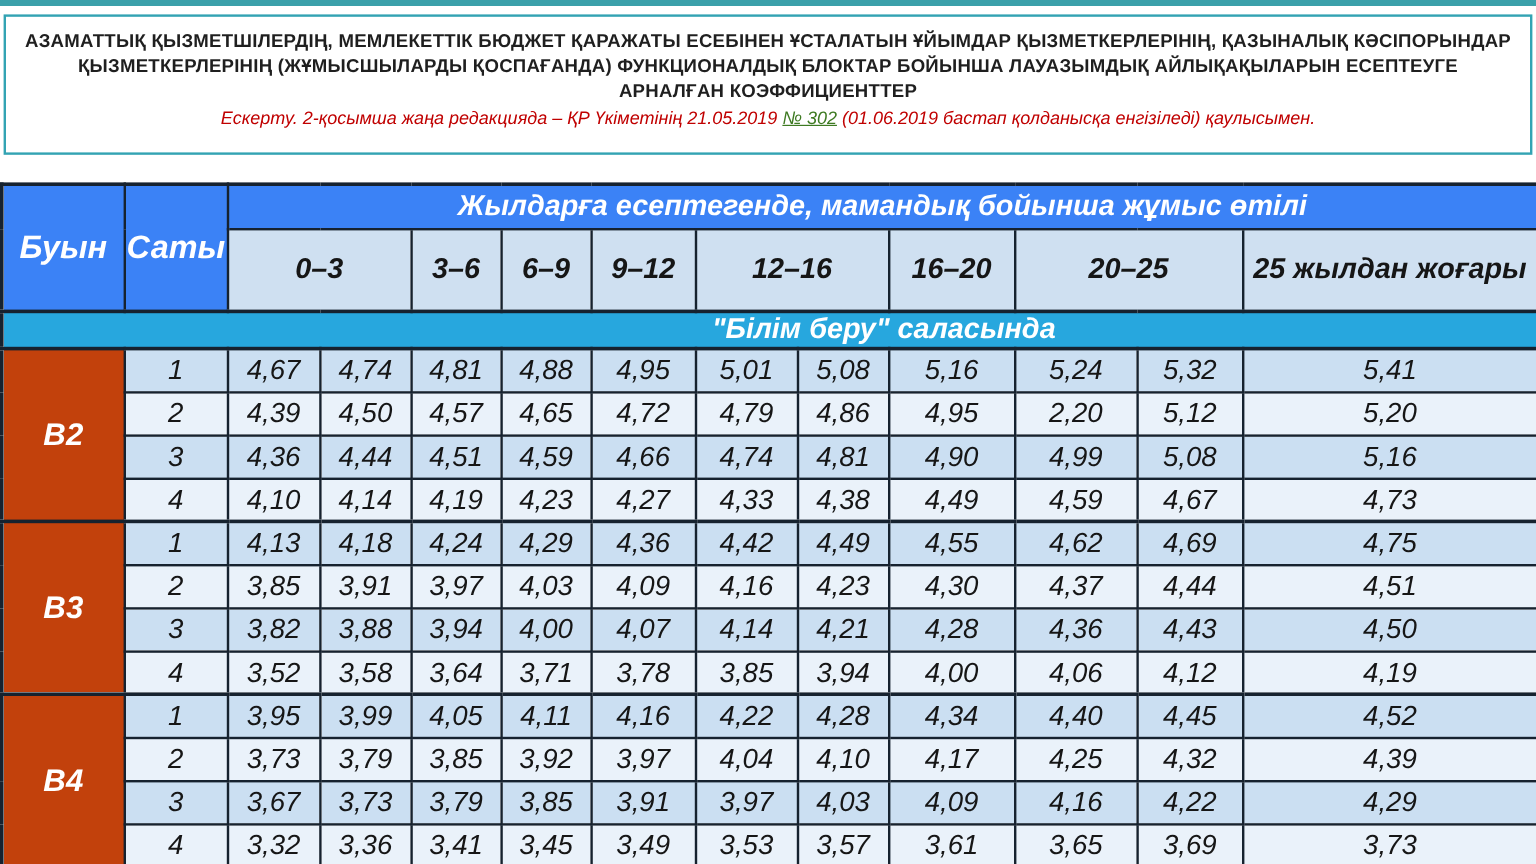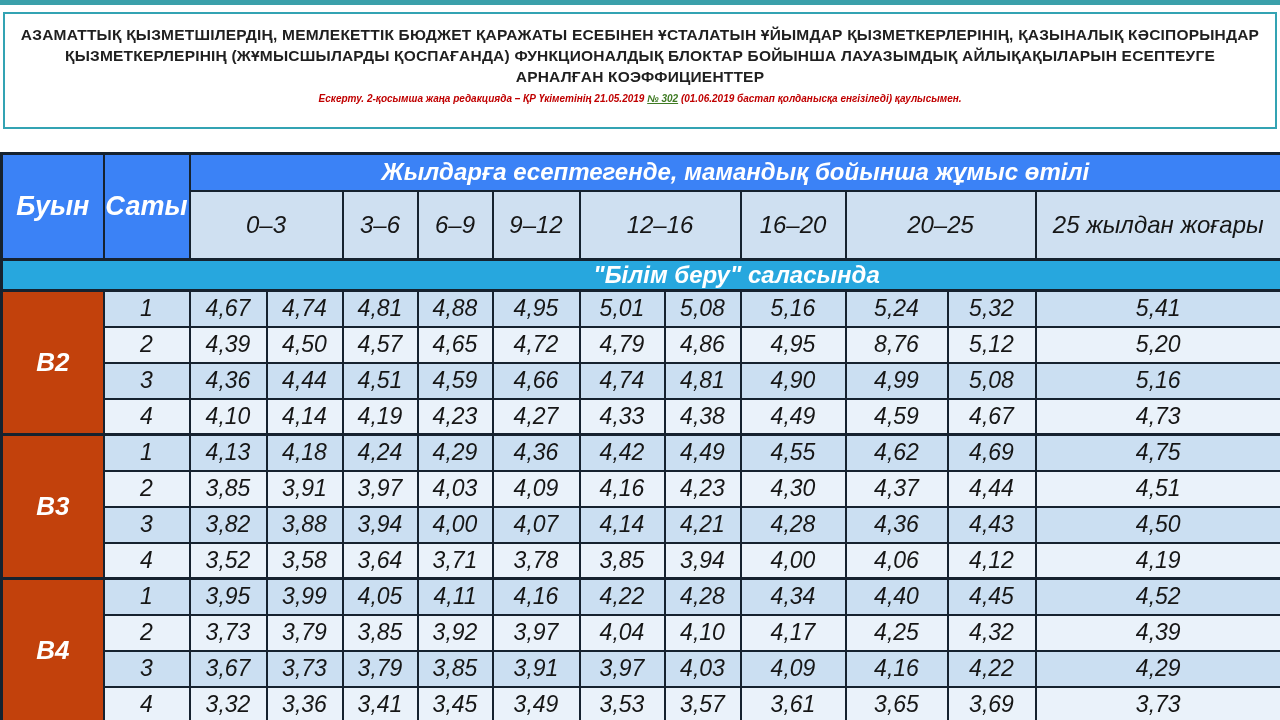--- a/index.html
+++ b/index.html
@@ -24,22 +24,22 @@
   }
   .doc-title {
     font-size: 15.5px;
     font-weight: bold;
     line-height: 21px;
     color: #1f1f1f;
     letter-spacing: 0.2px;
   }
   .doc-note {
     margin-top: 4px;
-    font-size: 10px;
-    font-weight: bold;
+    font-size: 15px;
+    font-weight: normal;
     font-style: italic;
     color: #C00000;
     line-height: 15px;
   }
   .doc-note a {
     color: #3E7A22;
     text-decoration: underline;
     cursor: pointer;
   }
   .doc-subtitle {
@@ -69,21 +69,21 @@
     font-style: italic;
   }
   th.corner { font-size: 27px; }
   th.span-head { font-size: 24px; }
   tr.main-head { height: 37px; }
   tr.range-row { height: 69px; }
   th.subhead {
     background: #CFE0F1;
     color: #161616;
     font-style: italic;
-    font-weight: normal;
+    font-weight: bold;
     font-size: 24px;
     line-height: 27px;
   }
   tr.section-row { height: 31px; }
   tr.section-row td {
     background: #27A7DE;
     color: #ffffff;
     font-weight: bold;
     font-style: italic;
     font-size: 24px;
@@ -173,21 +173,21 @@
       <tr class="row-b">
         <td class="step">2</td>
         <td class="val">4,39</td>
         <td class="val">4,50</td>
         <td class="val">4,57</td>
         <td class="val">4,65</td>
         <td class="val">4,72</td>
         <td class="val">4,79</td>
         <td class="val">4,86</td>
         <td class="val">4,95</td>
-        <td class="val">8,76</td>
+        <td class="val">2,20</td>
         <td class="val">5,12</td>
         <td class="val">5,20</td>
       </tr>
       <tr class="row-a">
         <td class="step">3</td>
         <td class="val">4,36</td>
         <td class="val">4,44</td>
         <td class="val">4,51</td>
         <td class="val">4,59</td>
         <td class="val">4,66</td>

